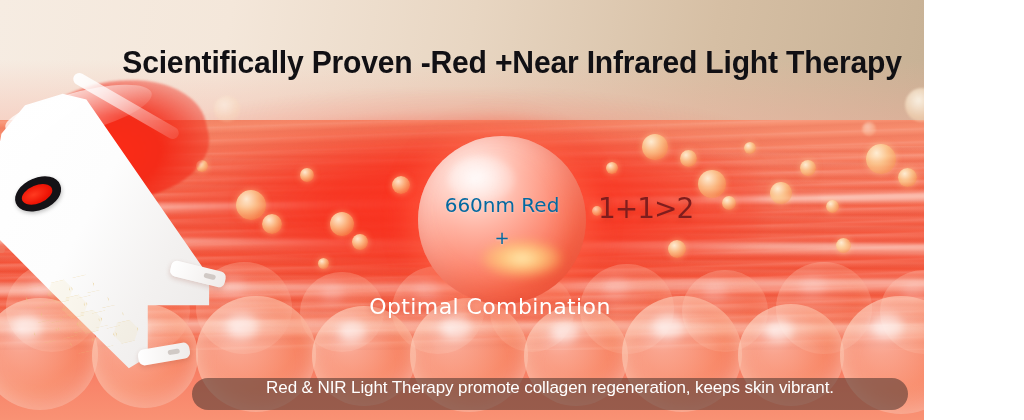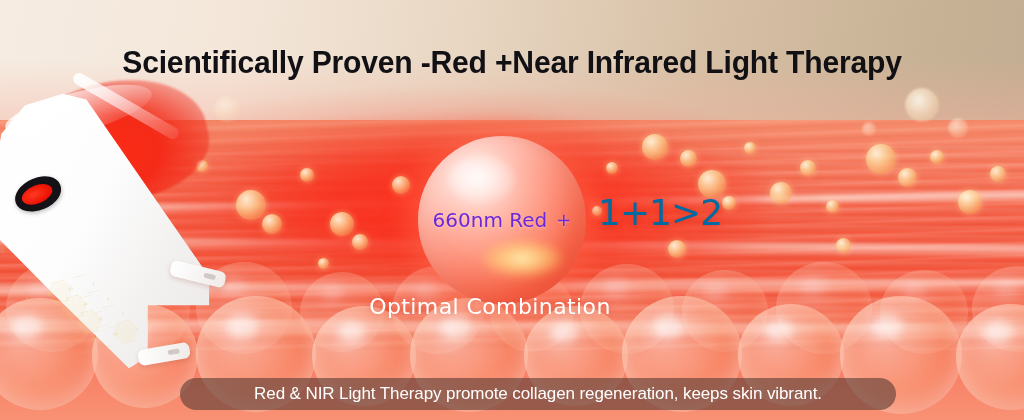--- a/index.html
+++ b/index.html
@@ -6,21 +6,21 @@
     margin: 0;
     padding: 0;
     background: #ffffff;
   }
   body {
     font-family: "Liberation Sans", sans-serif;
   }
 
   #poster {
     position: relative;
-    width: 1024px;
+    width: 924px;
     height: 420px;
     overflow: hidden;
     background: #f3e8dd;
   }
 
   
 
   
   .bg-sky {
     position: absolute;
@@ -251,40 +251,40 @@
     background: radial-gradient(ellipse at 45% 45%,
       rgba(255,255,255,0.80) 0%,
       rgba(255,255,255,0.30) 55%,
       rgba(255,255,255,0) 100%);
     filter: blur(3px);
   }
   .sphere-text {
     position: absolute;
     inset: 0;
     display: flex;
-    flex-direction: row;
+    flex-direction: column;
     align-items: center;
     justify-content: center;
     font-family: "DejaVu Sans", sans-serif;
-    color: #6d28d9;
+    color: #0369a1;
     font-size: 20px;
     line-height: 1.32;
     text-shadow: 0 1px 2px rgba(255,220,210,0.55);
     gap: 9px;
   }
   .sphere-text .plus { font-size: 18px; line-height: 1.1; }
 
   
   .ratio {
     position: absolute;
     left: 598px; top: 192px;
     font-family: "DejaVu Sans", sans-serif;
-    font-size: 36px;
+    font-size: 28px;
     font-weight: 400;
-    color: #0369a1;
+    color: #7f1d1d;
     letter-spacing: -1px;
     text-shadow: 0 1px 6px rgba(190,40,20,0.45);
   }
 
   
   .optimal {
     position: absolute;
     left: 0; top: 294px;
     width: 1024px;
     text-align: center;
@@ -292,26 +292,25 @@
     font-size: 22px;
     color: #ffffff;
     letter-spacing: 0.4px;
     text-shadow: 0 1px 6px rgba(200,50,30,0.40);
     transform: translateX(-22px);
   }
 
   
   .banner {
     position: absolute;
-    left: 180px; top: 378px;
+    left: 192px; top: 378px;
     width: 716px; height: 32px;
     border-radius: 16px;
     background: rgba(92,62,54,0.62);
     display: flex;
-    align-items: center;
     justify-content: center;
   }
   .banner-text {
     font-family: "Liberation Sans", sans-serif;
     font-size: 17px;
     color: #ffffff;
     white-space: nowrap;
     letter-spacing: -0.1px;
   }
 

